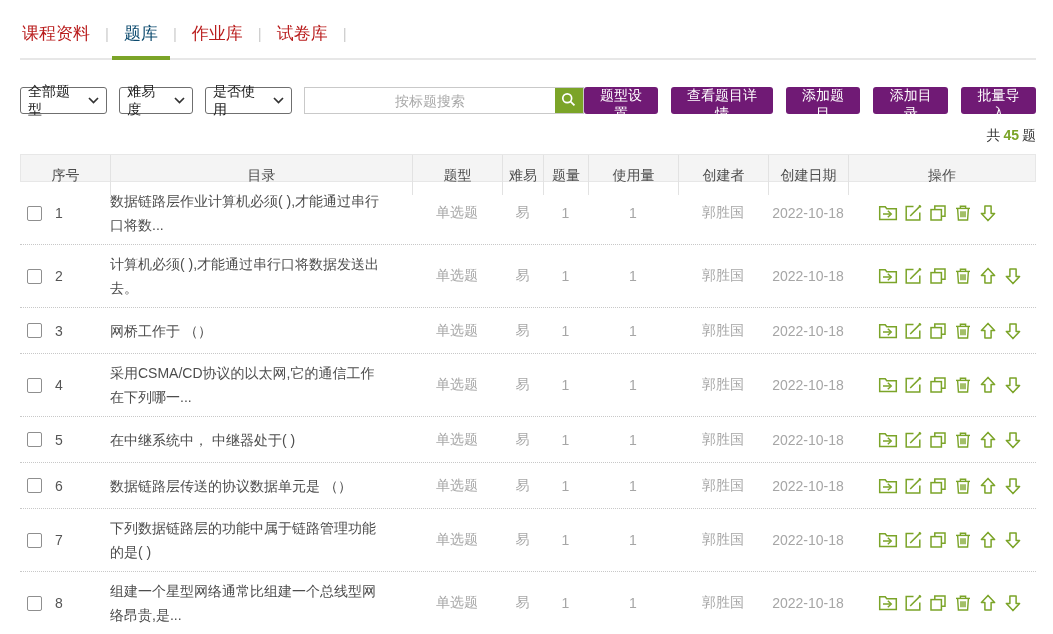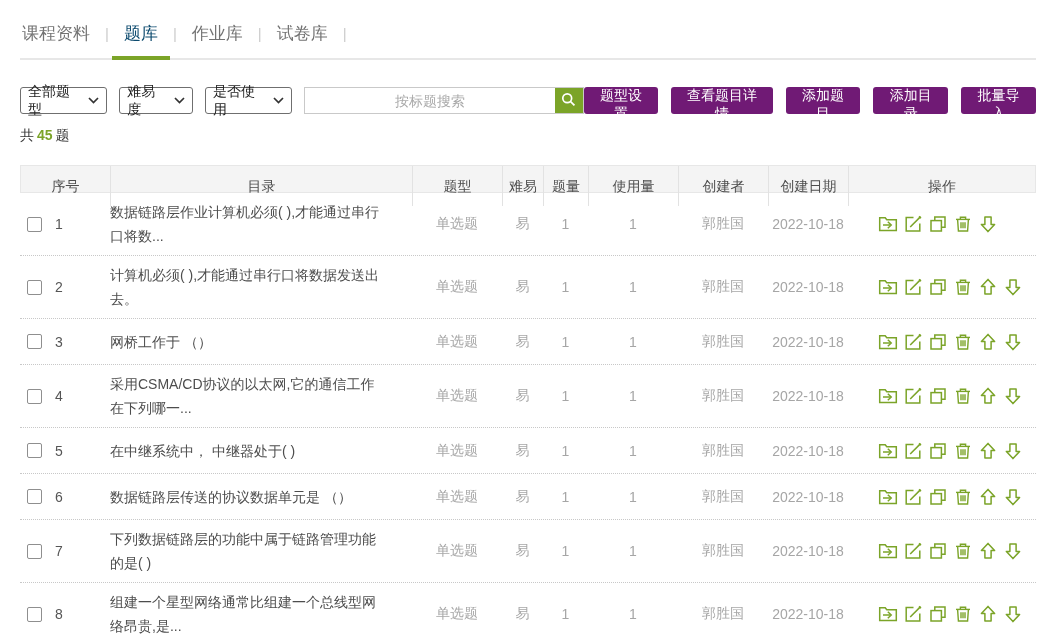--- a/index.html
+++ b/index.html
@@ -3,21 +3,21 @@
 <meta charset="utf-8">
 <style>
   * { margin:0; padding:0; box-sizing:border-box; }
   html,body { width:1053px; height:634px; overflow:hidden; background:#fff;
     font-family:"Liberation Sans","DejaVu Sans",sans-serif; color:#555; }
   .page { padding:22px 17px 0 20px; }
 
   
   .tabs { display:flex; align-items:center; gap:15px; padding:0 0 13px 2px;
     border-bottom:2px solid #e7e7e7; font-size:17px; }
-  .tab { color:#737373; cursor:pointer; position:relative; }
+  .tab { color:#b91c1c; cursor:pointer; position:relative; }
   .tab.active { color:#0c4a6e; font-weight:normal; }
   .tab.active .underline { position:absolute; left:-12px; right:-12px; bottom:-15px;
     height:4px; background:#7ba428; }
   .tab-sep { color:#ccc; font-size:15px; }
 
   
   .toolbar { display:flex; align-items:flex-end; margin-top:27px; }
   .select { display:inline-flex; align-items:center; gap:7px; height:27px;
     border:1px solid #6f6f6f; border-radius:3px; padding:0 7px; font-size:14px;
     color:#222; background:#fff; margin-right:12px; cursor:pointer; }
@@ -27,21 +27,21 @@
   .searchbox input { flex:1; border:none; outline:none; text-align:center;
     font-size:14px; color:#555; font-family:inherit; }
   .searchbox input::placeholder { color:#a9a9a9; }
   .search-btn { width:28px; background:#7ba428; border:none; cursor:pointer;
     display:flex; align-items:center; justify-content:center; }
   .actions { margin-left:auto; display:flex; gap:13px; }
   .btn { height:27px; padding:0 11px; background:#701a75; color:#fff; border:none;
     border-radius:3px; font-size:14px; font-family:inherit; cursor:pointer; }
 
   
-  .summary { font-size:14px; color:#333; margin:13px 0 20px; }
+  .summary { text-align:right; font-size:14px; color:#333; margin:13px 0 9px; }
   .summary .count { color:#7ba428; font-weight:bold; padding:0 3px; }
 
   
   .tbl { width:1016px; }
   .thead { display:grid; grid-template-columns:90px 302px 90px 41px 45px 90px 90px 80px 1fr;
     background:#f4f4f4; border:1px solid #e7e7e7; height:28px; align-items:center;
     font-size:14px; color:#4d4d4d; }
   .th { text-align:center; border-right:1px solid #e2e2e2; line-height:40px; }
   .th:last-child { border-right:none; }
   .tr { display:grid; grid-template-columns:90px 302px 90px 41px 45px 90px 90px 80px 1fr;

